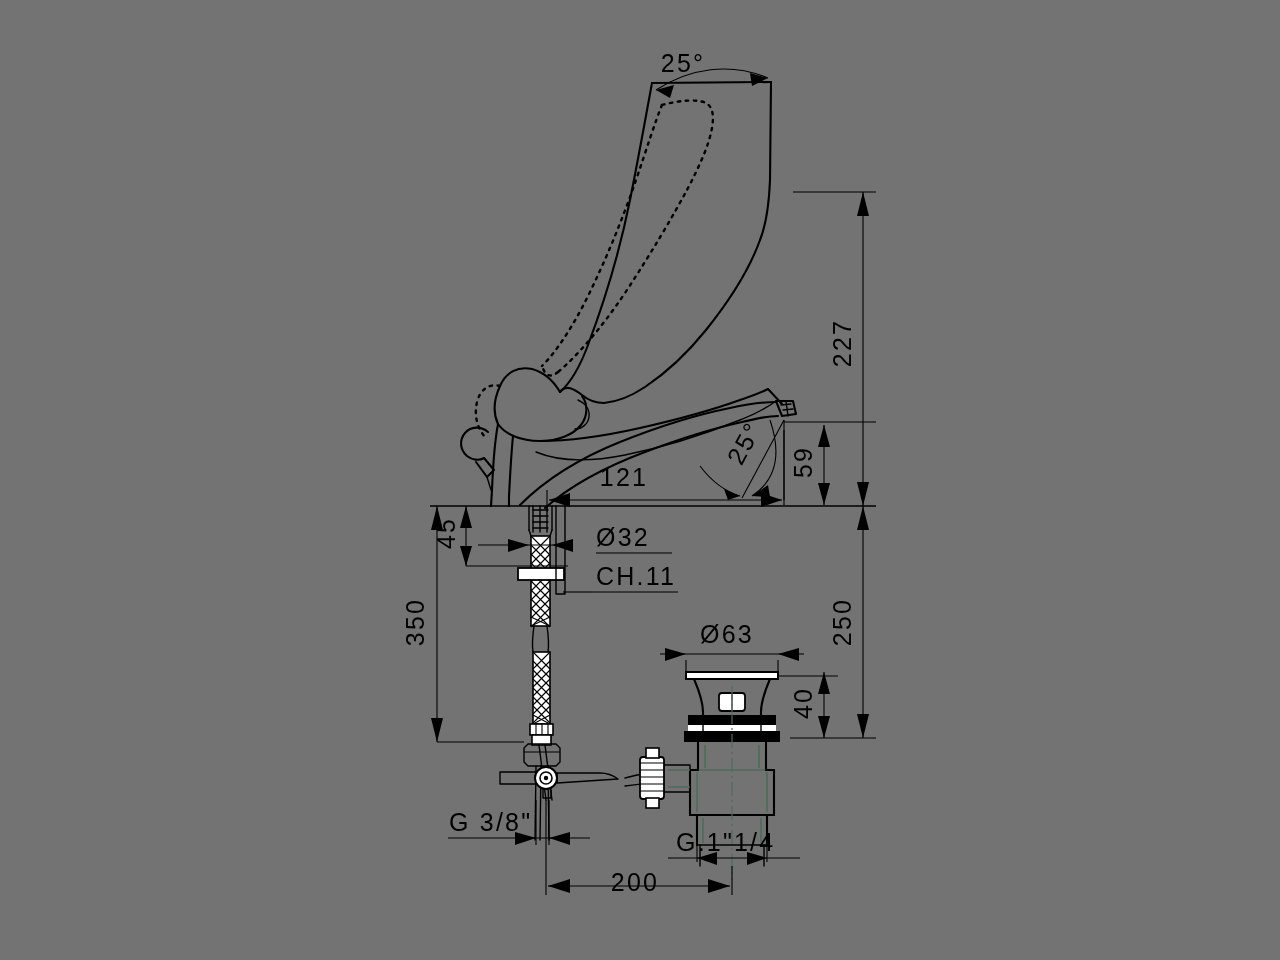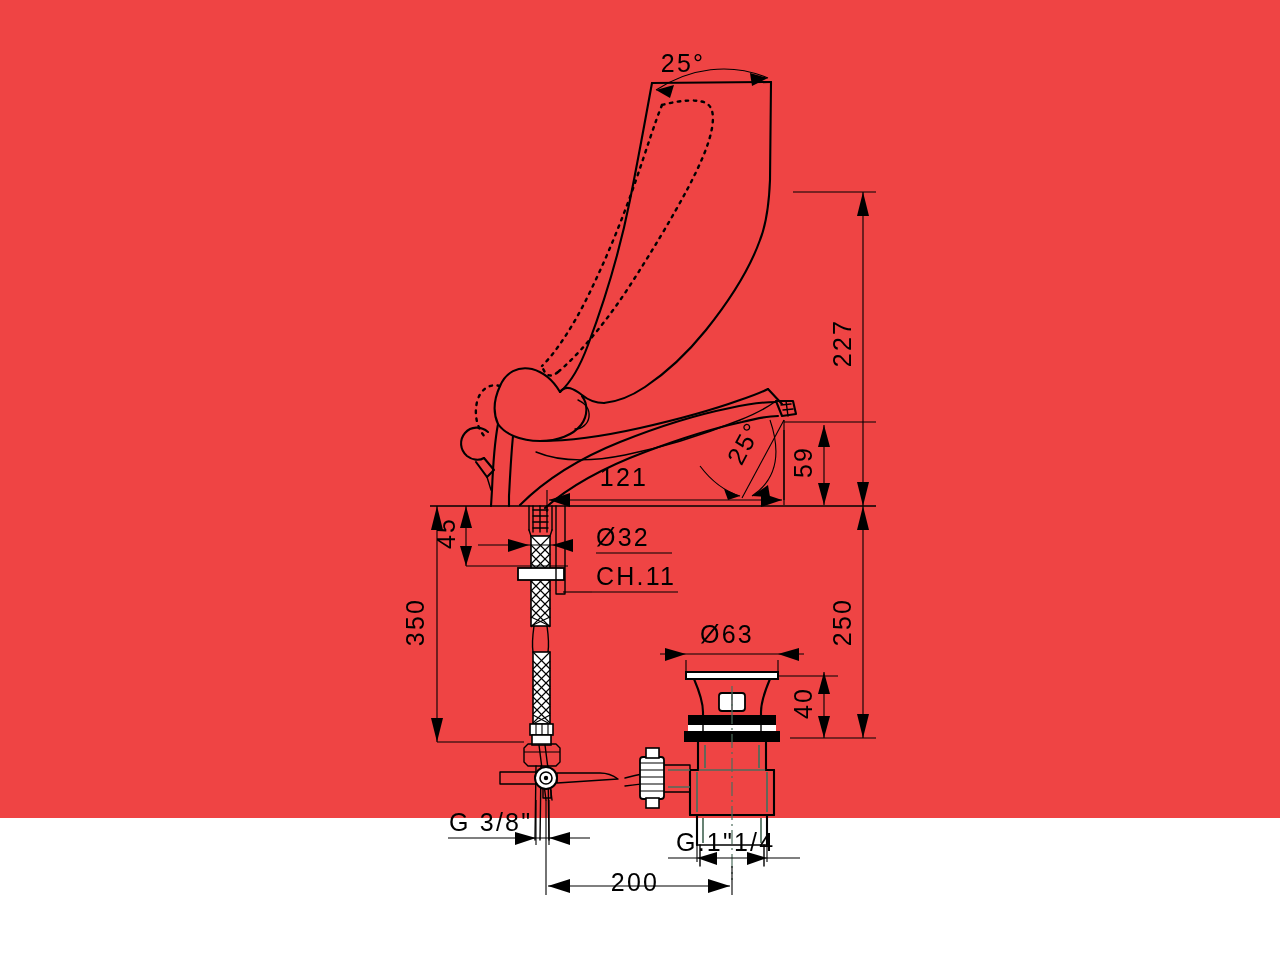--- a/index.html
+++ b/index.html
@@ -9,22 +9,22 @@
   }
   body {
     width: 1280px;
     height: 960px;
     font-family: "Liberation Sans", sans-serif;
     overflow: hidden;
   }
   #drawing-root {
     position: relative;
     width: 1280px;
-    height: 818px;
-    background: #ef4444;
+    height: 960px;
+    background: #737373;
   }
   svg.cad {
     position: absolute;
     top: 0;
     left: 0;
     width: 1280px;
     height: 960px;
     display: block;
   }
   text.dim {

